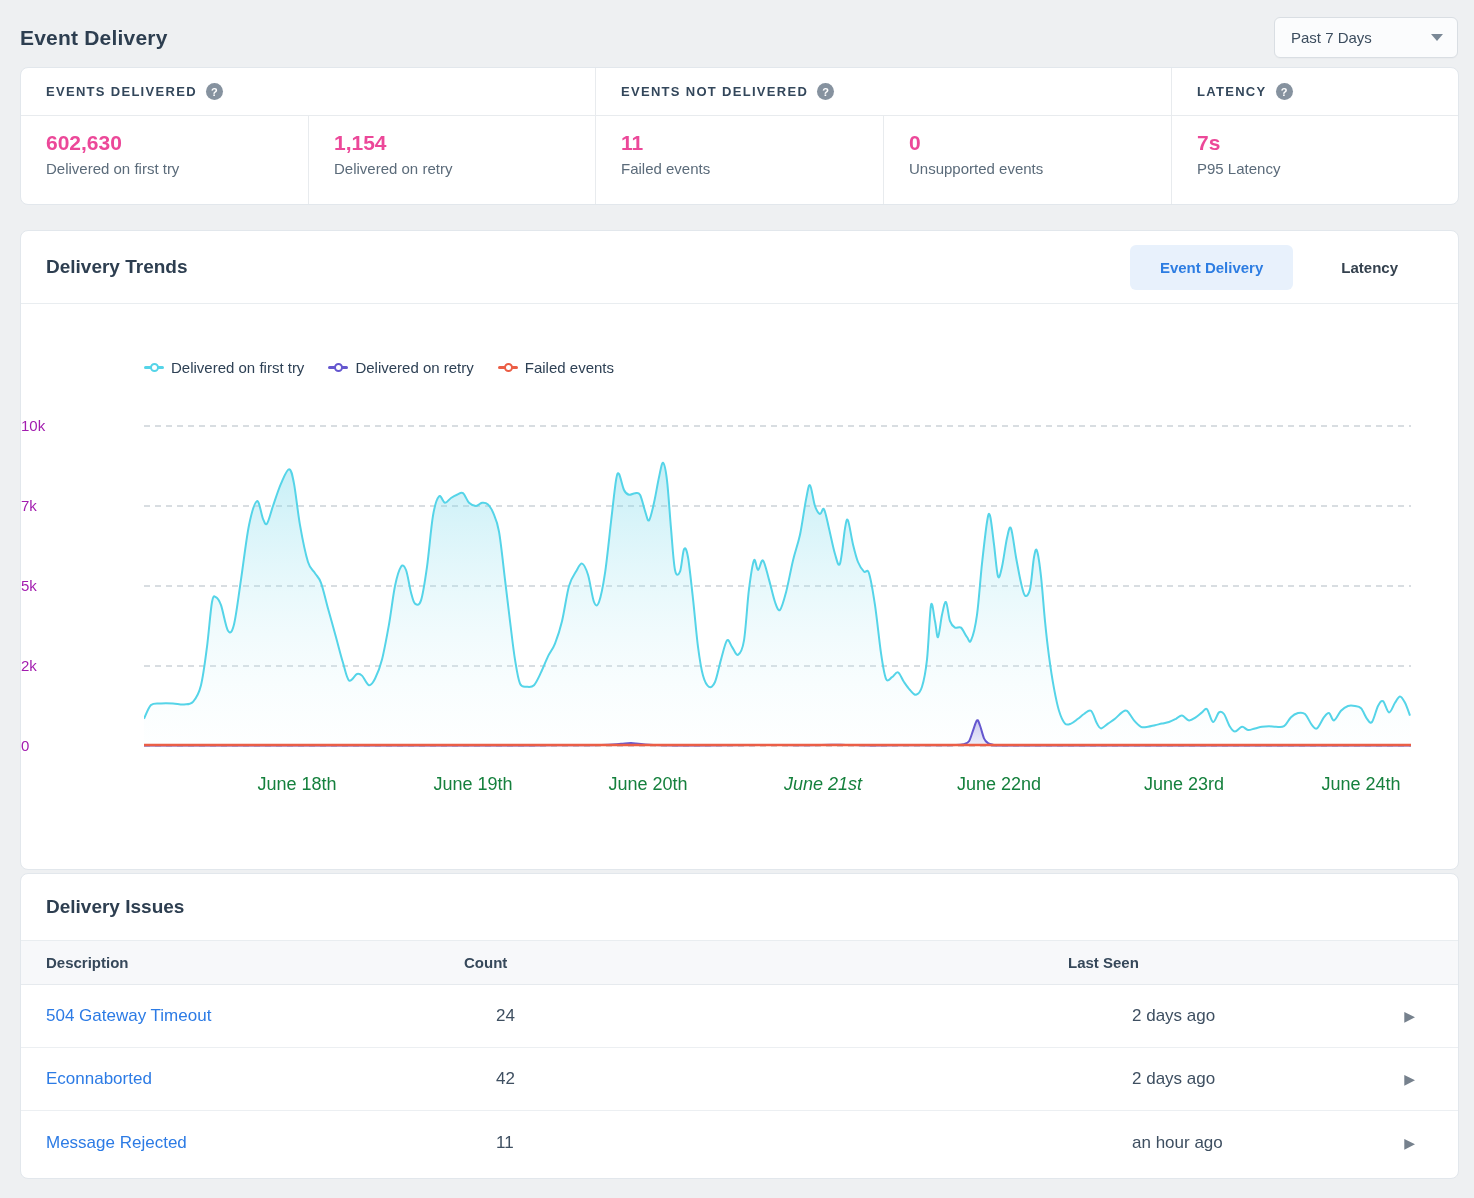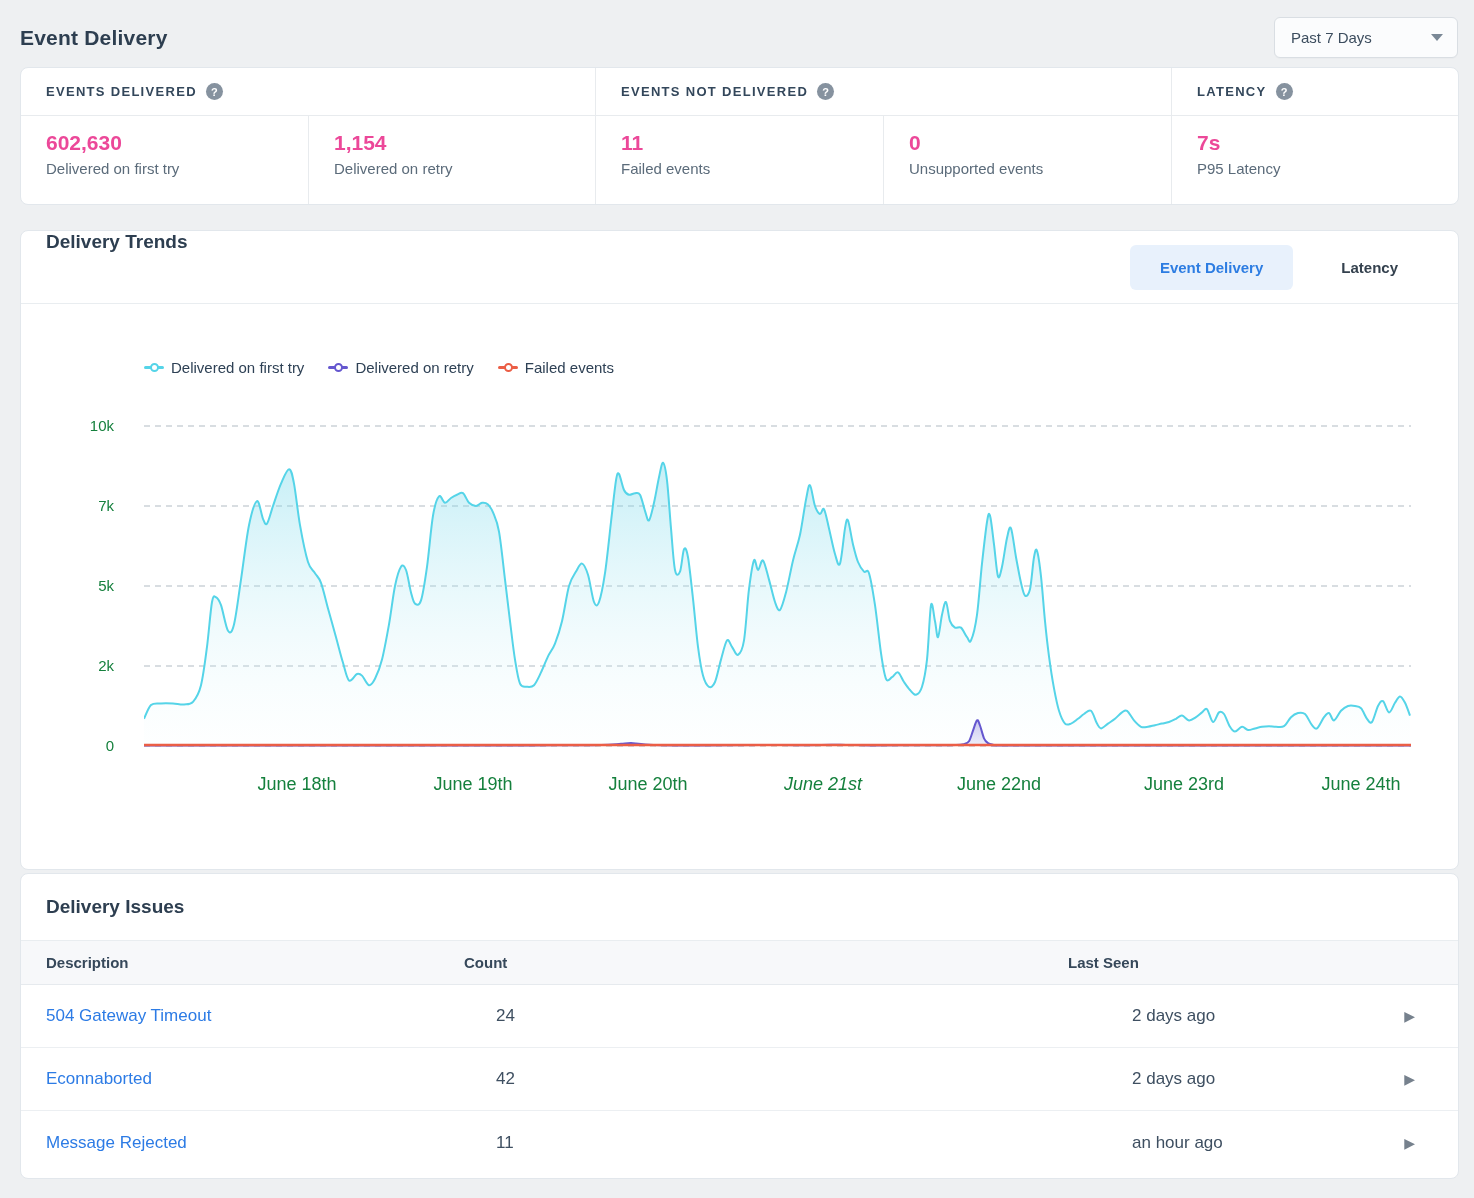--- a/index.html
+++ b/index.html
@@ -21,35 +21,35 @@
   .sh2 { grid-column:3 / span 2; border-left:1px solid #e8ebee; }
   .sh3 { grid-column:5; border-left:1px solid #e8ebee; }
   .help-icon { width:17px; height:17px; border-radius:50%; background:#8априvaries; background:#86929f; color:#fff; font-size:11px; font-weight:700; display:flex; align-items:center; justify-content:center; letter-spacing:0; cursor:pointer; }
   .stat-cell { grid-row:2; padding:15px 0 0 25px; }
   .stat-cell.bl { border-left:1px solid #e8ebee; }
   .stat-value { font-size:21px; font-weight:700; color:#ec4899; }
   .stat-label { font-size:15px; color:#5b6b7a; margin-top:5px; }
 
   
   .trends-card { margin-top:25px; height:640px; position:relative; }
-  .trends-header { height:73px; display:flex; justify-content:space-between; border-bottom:1px solid #e9edf0; padding:0 30px 0 25px; }
+  .trends-header { height:73px; display:flex; align-items:center; justify-content:space-between; border-bottom:1px solid #e9edf0; padding:0 30px 0 25px; }
   .section-title { font-size:19px; font-weight:700; color:#2d3e50; }
   .tabs { display:flex; align-items:center; gap:18px; }
   .tab { font-size:15px; font-weight:700; color:#34414e; padding:14px 30px; border-radius:6px; cursor:pointer; }
   .tab.active { background:#e8f1fc; color:#2d7de2; }
 
   .chart-area { position:relative; height:565px; }
   .legend { position:absolute; left:123px; top:55px; display:flex; align-items:center; gap:24px; }
   .legend-item { display:flex; align-items:center; gap:7px; cursor:pointer; }
   .legend-marker { position:relative; width:20px; height:9px; }
   .legend-marker .bar { position:absolute; left:0; top:3px; width:20px; height:3px; border-radius:2px; }
   .legend-marker .ring { position:absolute; left:6px; top:0; width:9px; height:9px; border-radius:50%; background:#fff; border:2.5px solid; }
   .legend-label { font-size:15px; color:#2e4155; }
 
-  .y-labels div { position:absolute; left:0; width:93px; text-align:right; font-size:15px; color:#15803d; height:18px; line-height:18px; }
+  .y-labels div { position:absolute; left:0; width:93px; text-align:left; font-size:15px; color:#a21caf; height:18px; line-height:18px; }
   .x-labels div { position:absolute; top:470px; transform:translateX(-50%); font-size:18px; color:#15803d; white-space:nowrap; }
   .plot-svg { position:absolute; left:123px; top:112px; }
 
   
   .issues-card { margin-top:3px; height:306px; overflow:hidden; }
   .issues-title { height:67px; display:flex; align-items:center; padding-left:25px; border-bottom:1px solid #e9edf0; }
   .tbl-head { height:44px; background:#f7f8fa; border-bottom:1px solid #e6eaee; display:grid; grid-template-columns:418px 604px 1fr; align-items:center; padding:0 25px; font-size:15px; font-weight:700; color:#36485a; }
   .tbl-row { height:63px; display:grid; grid-template-columns:418px 604px 1fr; align-items:center; padding:0 25px; border-bottom:1px solid #eceff2; font-size:17px; color:#3e4f61; cursor:pointer;gap:32px; }
   .tbl-row:last-child { border-bottom:none; }
   .tbl-link { color:#2c7be5; cursor:pointer; }

